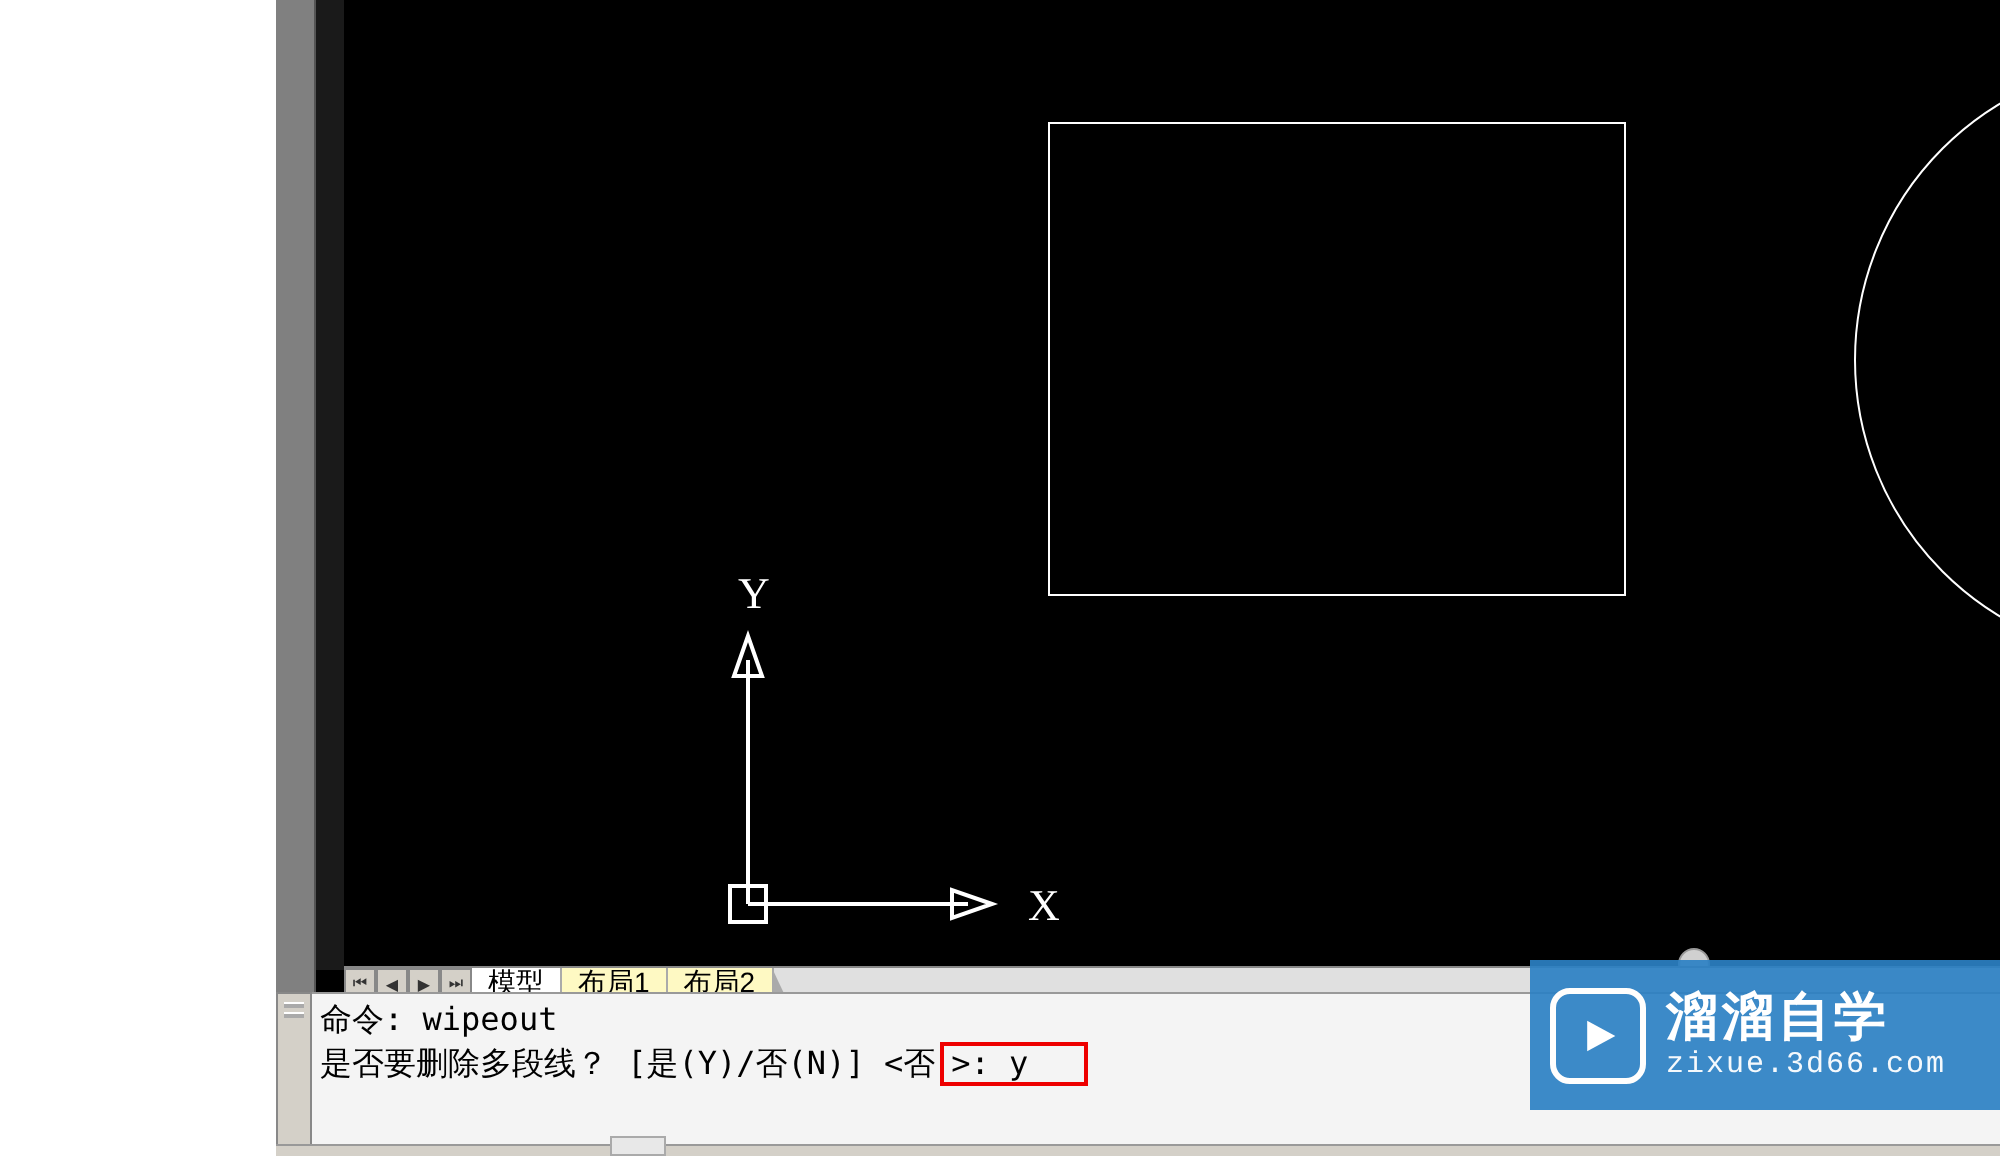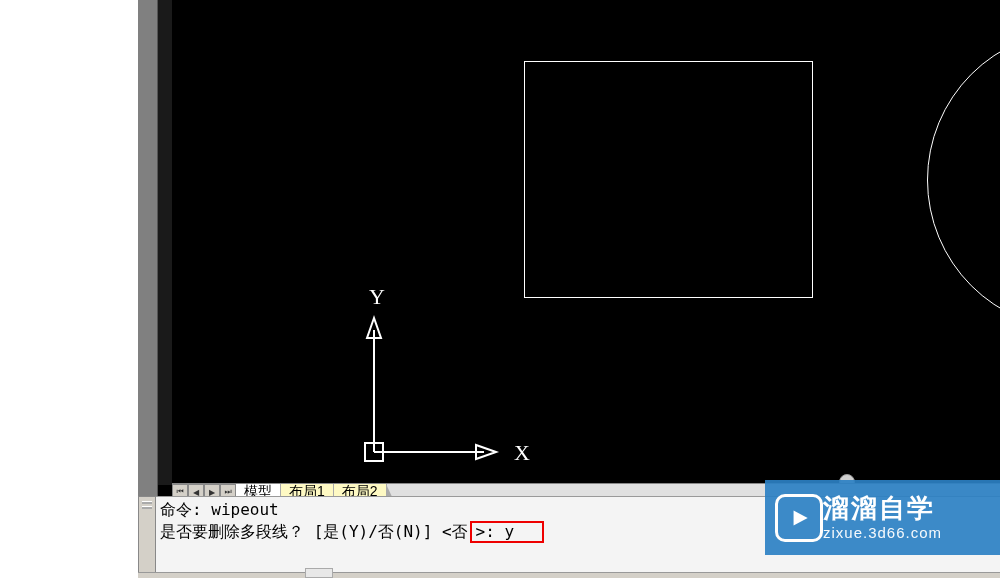--- a/index.html
+++ b/index.html
@@ -199,34 +199,35 @@
     
     .watermark {
       position: absolute;
       right: 0;
       bottom: 23px;
       width: 235px;
       height: 75px;
       background: rgba(43,128,195,0.92);
       display:flex;
       align-items:center;
+      gap:10px;
       padding: 6px 10px;
       color:#fff;
     }
     .wm-icon {
       width: 48px; height: 48px;
       border: 3px solid #fffefd;
       border-radius: 10px;
       display:flex; align-items:center; justify-content:center;
       position:relative;
     }
     .wm-icon svg { display:block; }
     .wm-text { display:flex; flex-direction:column; line-height:1.2; }
     .wm-title { font-size: 26px; font-weight: 600; letter-spacing: 2px; }
-    .wm-sub { font-size: 15px; opacity: .95; letter-spacing: 1px; }
+    .wm-sub { font-size: 15px; opacity: .95; letter-spacing: 1px; font-family: Liberation Mono, monospace; }
   </style>
 </head>
 <body>
 
 <div class="outer-frame"></div>
 <div class="left-gray-bar"></div>
 <div class="narrow-dark"></div>
 
 <div class="drawing-area">
   <div class="rectangle"></div>

